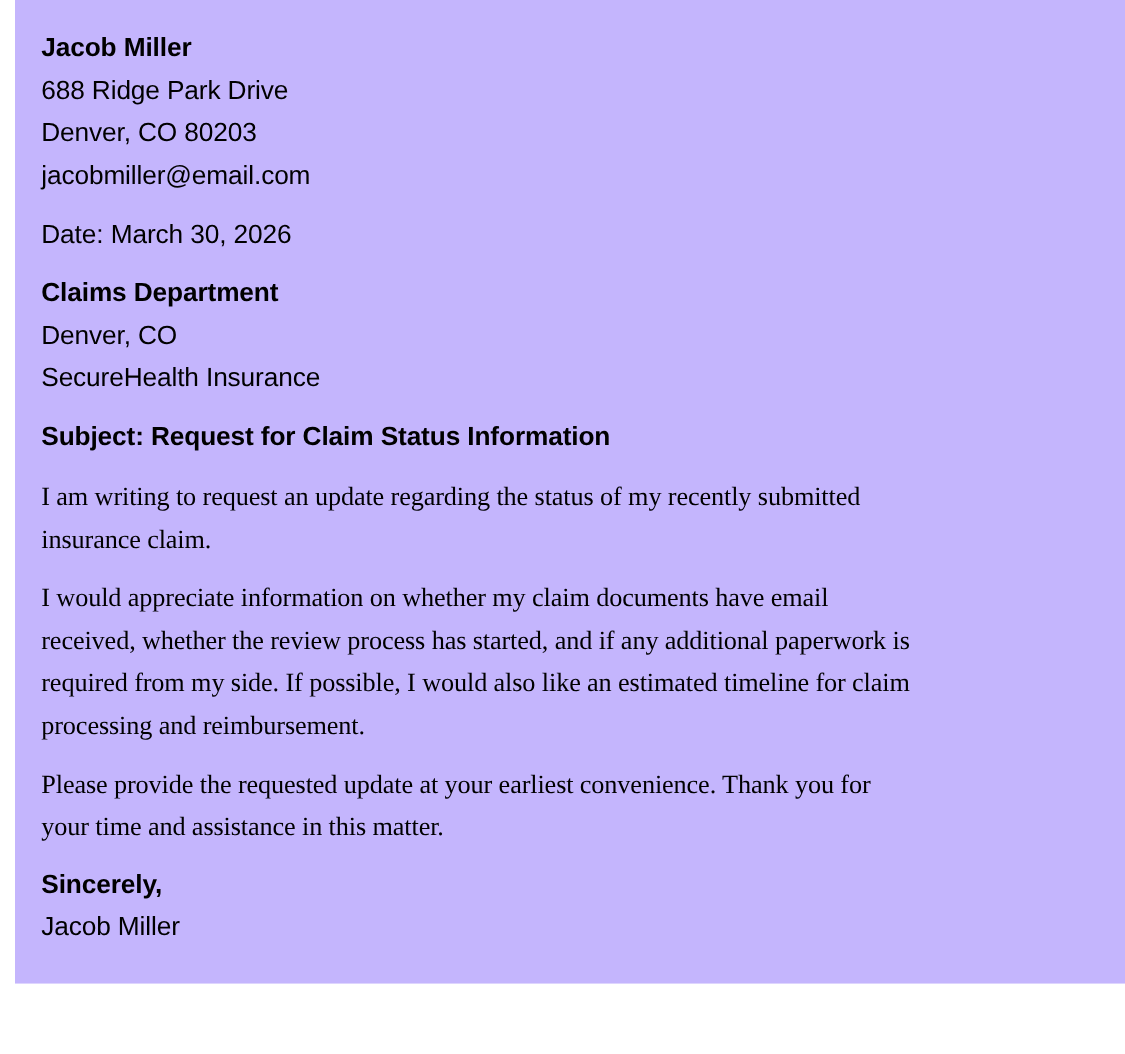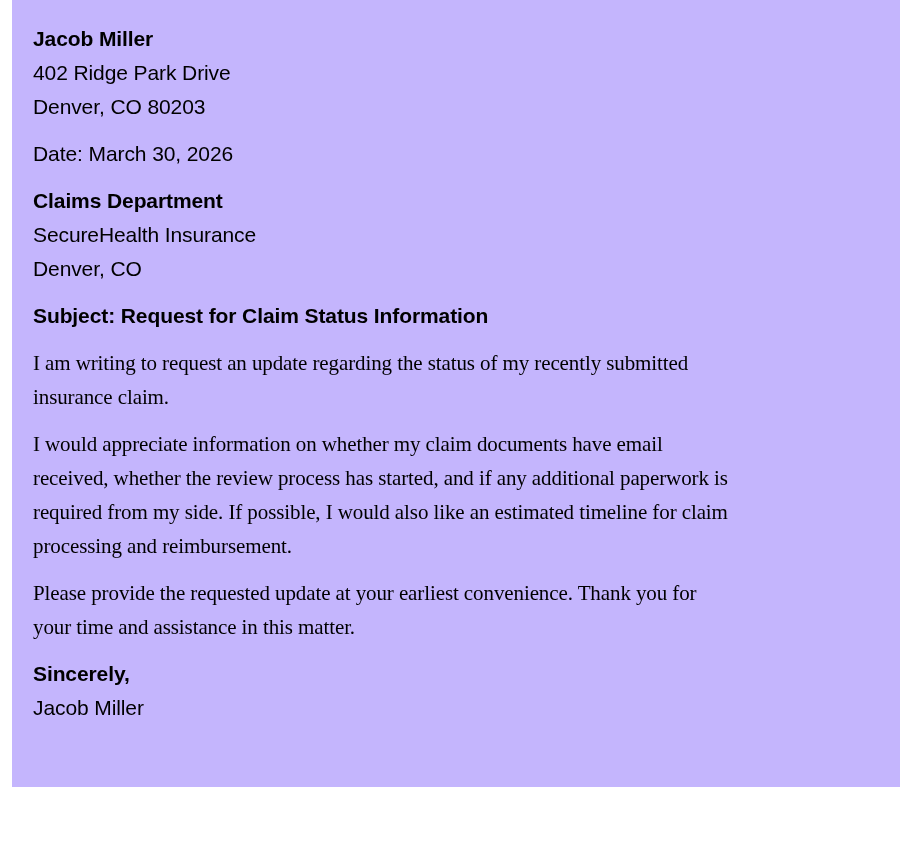--- a/index.html
+++ b/index.html
@@ -40,32 +40,33 @@
     font-family: Liberation Serif, serif;
   }
 </style>
 </head>
 <body>
 
 <div class="page">
 
   <div class="block">
     <div class="line bold">Jacob Miller</div>
-    <div class="line">402 Ridge Park Drive</div>
+    <div class="line">688 Ridge Park Drive</div>
     <div class="line">Denver, CO 80203</div>
+    <div class="line">jacobmiller@email.com</div>
   </div>
 
   <div class="block">
     <span class="inline-label">Date:</span><span>March 30, 2026</span>
   </div>
 
   <div class="block">
     <div class="line bold">Claims Department</div>
+    <div class="line">Denver, CO</div>
     <div class="line">SecureHealth Insurance</div>
-    <div class="line">Denver, CO</div>
   </div>
 
   <div class="block bold">Subject: Request for Claim Status Information</div>
 
 
   <p class="para">I am writing to request an update regarding the status of my recently submitted
 insurance claim.</p>
 
   <p class="para">I would appreciate information on whether my claim documents have email
 received, whether the review process has started, and if any additional paperwork is

